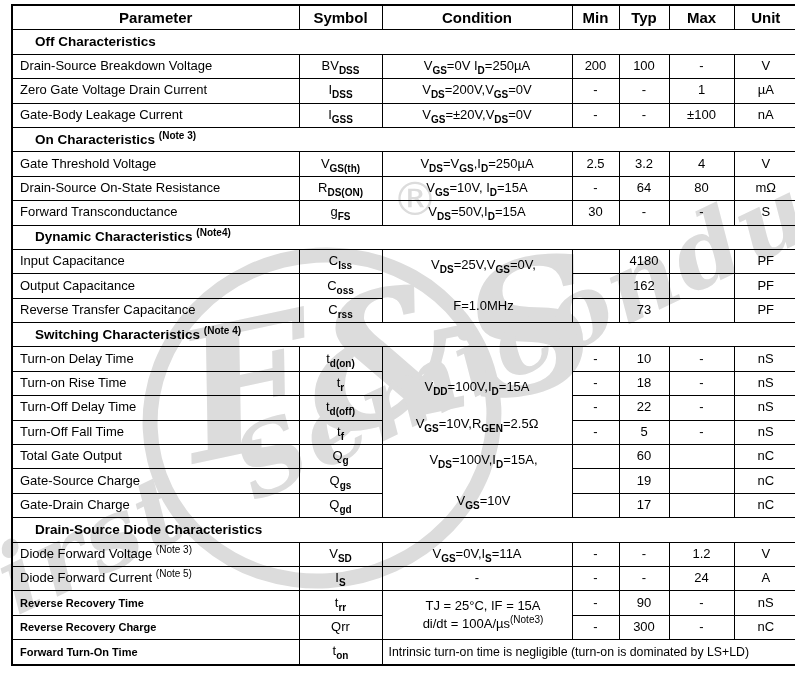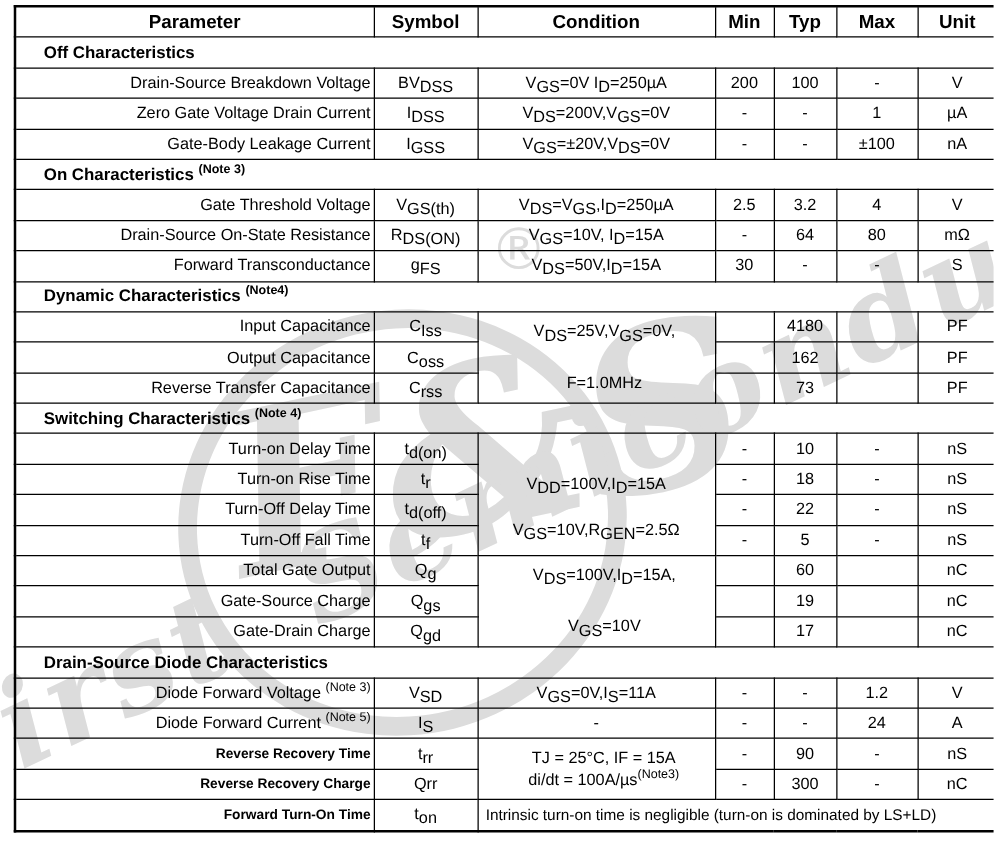--- a/index.html
+++ b/index.html
@@ -20,25 +20,25 @@
   .wm-reg{position:absolute;left:392px;top:176px;font-size:46px;line-height:1;
           font-family:"DejaVu Sans",sans-serif;}
 
   
   table.params{position:absolute;left:11px;top:4px;z-index:1;width:786px;
                border-collapse:collapse;table-layout:fixed;
                border:2.5px solid #000;background:transparent;}
   td,th{border:1.7px solid #000;height:23.4px;padding:0 2px;text-align:center;
         font-size:13px;overflow:hidden;background:transparent;line-height:1.15;}
   th{font-size:15px;font-weight:bold;}
-  td.param{text-align:right;padding-left:7px;margin-top:44px;}
+  td.param{text-align:left;padding-left:7px;margin-top:44px;}
   td.section{text-align:left;padding-left:22px;font-weight:bold;font-size:13.5px;}
   td.sm{font-size:11px;font-weight:bold;}
   td.spantext{text-align:left;padding-left:6px;font-size:12.3px;white-space:nowrap;}
-  sub{font-size:13px;line-height:0;}
+  sub{font-size:10px;line-height:0;font-weight:bold;}
   sup{font-size:10px;line-height:0;}
   .condwrap{display:flex;flex-direction:column;justify-content:center;align-items:center;}
   .condwrap.g2{gap:3px;margin-left:12px;}
   .condwrap.g3{gap:26px;margin-left:13px;}
   .condwrap.g4{gap:22px;margin-top:20px;}
 </style>
 </head>
 <body>
 
 <div class="page">

